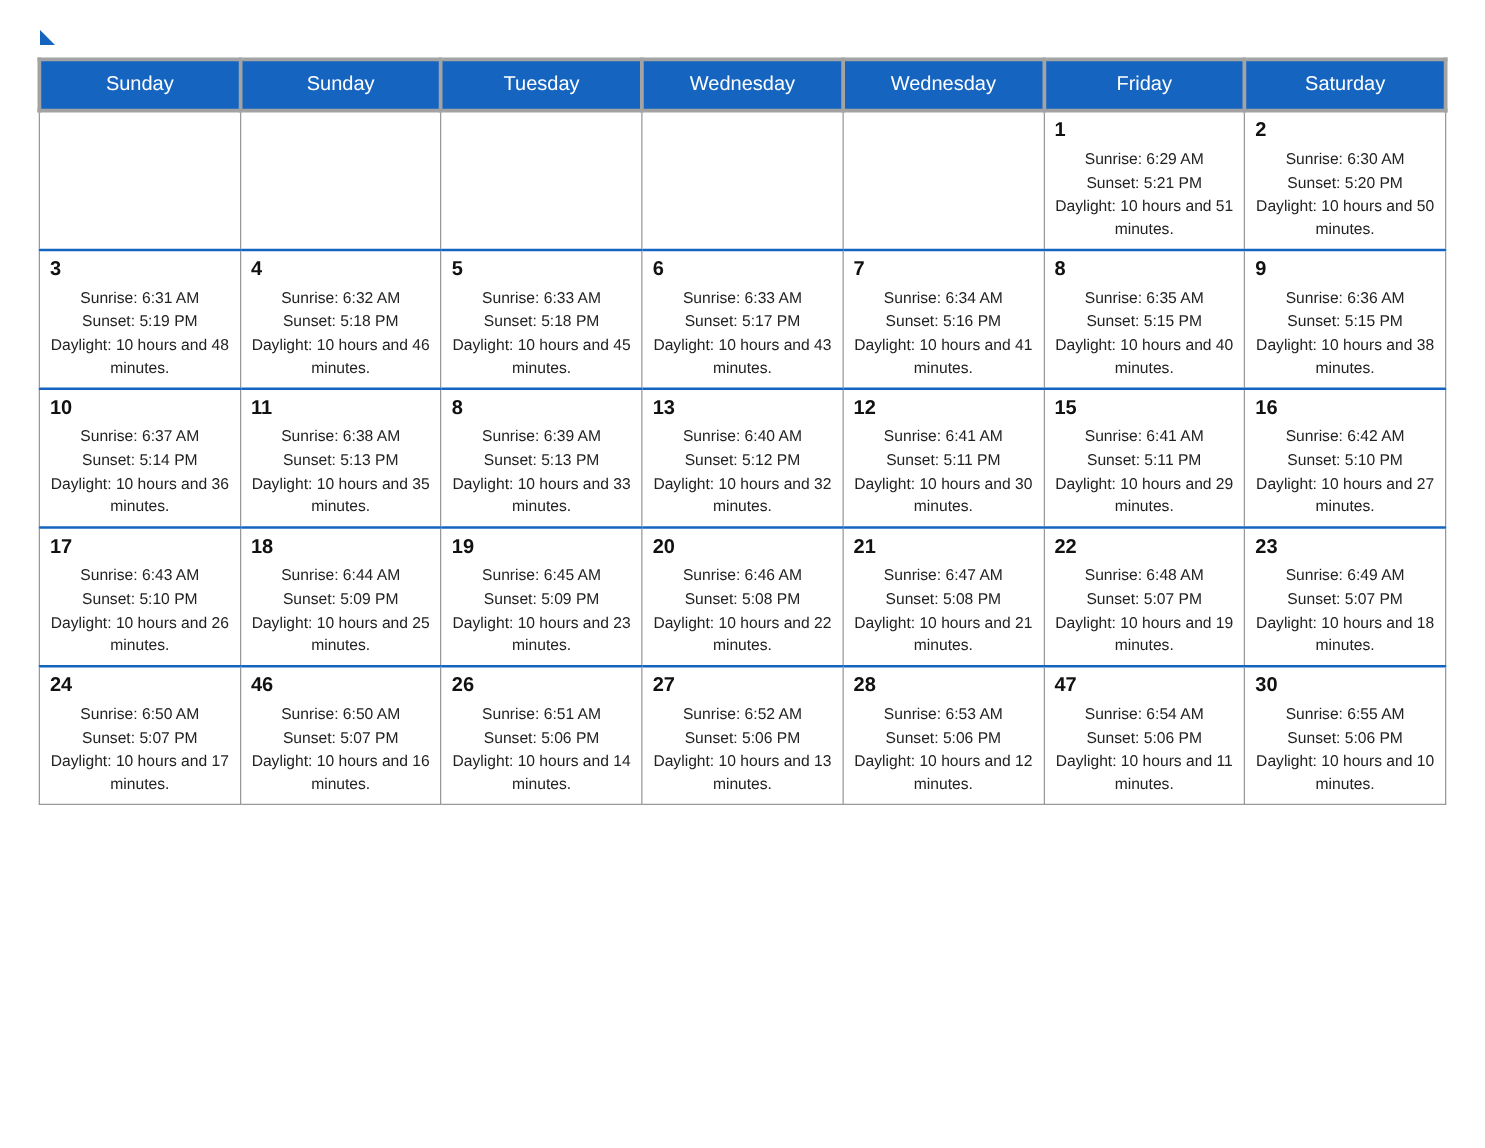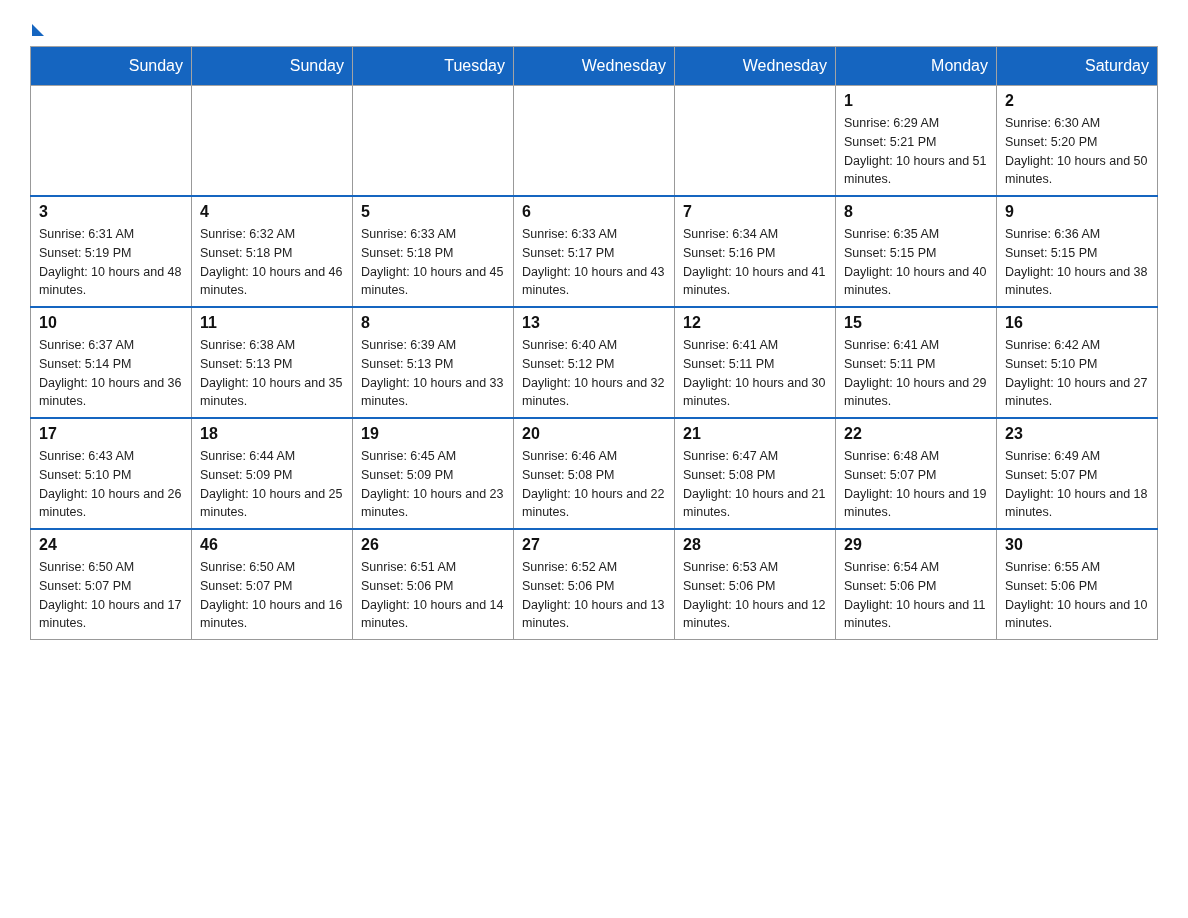--- a/index.html
+++ b/index.html
@@ -67,42 +67,43 @@
       width: 100%;
       border-collapse: collapse;
       margin-top: 8px;
     }
     .calendar-table th {
       background-color: #1565c0;
       color: #fff;
       font-size: 16px;
       font-weight: normal;
       padding: 10px 8px;
-      text-align: right;
-      border: 1px solid #a3a3a3;
+      text-align: center;
+      border: 3px solid #a3a3a3;
     }
     .calendar-table td {
       vertical-align: top;
       padding: 6px 8px;
       border: 1px solid #999;
       width: 14.28%;
       font-size: 13px;
       min-height: 100px;
     }
     .day-number {
       font-size: 16px;
       font-weight: bold;
       color: #111;
       display: block;
       margin-bottom: 4px;
     }
     .day-info {
       font-size: 12.5px;
       color: #222;
       line-height: 1.5;
+      text-align: center;
     }
     .empty-cell {
       background: #fff;
     }
     .row-divider td {
       border-top: 2px solid #1565c0;
     }
   </style>
 </head>
 <body>
@@ -124,21 +125,21 @@
 </div>
 
 <table class="calendar-table">
   <thead>
     <tr>
     <th>Sunday</th>
         <th>Sunday</th>
         <th>Tuesday</th>
         <th>Wednesday</th>
         <th>Wednesday</th>
-        <th>Monday</th>
+        <th>Friday</th>
         <th>Saturday</th>
       </tr>
   </thead>
   <tbody id="calendar-body">
   <tr>
         <td class="empty-cell"></td>
         <td class="empty-cell"></td>
         <td class="empty-cell"></td>
         <td class="empty-cell"></td>
         <td class="empty-cell"></td>
@@ -256,21 +257,21 @@
         </td>
         <td>
           <span class="day-number">27</span>
           <div class="day-info">Sunrise: 6:52 AM<br>Sunset: 5:06 PM<br>Daylight: 10 hours and 13 minutes.</div>
         </td>
         <td>
           <span class="day-number">28</span>
           <div class="day-info">Sunrise: 6:53 AM<br>Sunset: 5:06 PM<br>Daylight: 10 hours and 12 minutes.</div>
         </td>
         <td>
-          <span class="day-number">29</span>
+          <span class="day-number">47</span>
           <div class="day-info">Sunrise: 6:54 AM<br>Sunset: 5:06 PM<br>Daylight: 10 hours and 11 minutes.</div>
         </td>
         <td>
           <span class="day-number">30</span>
           <div class="day-info">Sunrise: 6:55 AM<br>Sunset: 5:06 PM<br>Daylight: 10 hours and 10 minutes.</div>
         </td>
       </tr>
     </tbody>
 </table>
 

